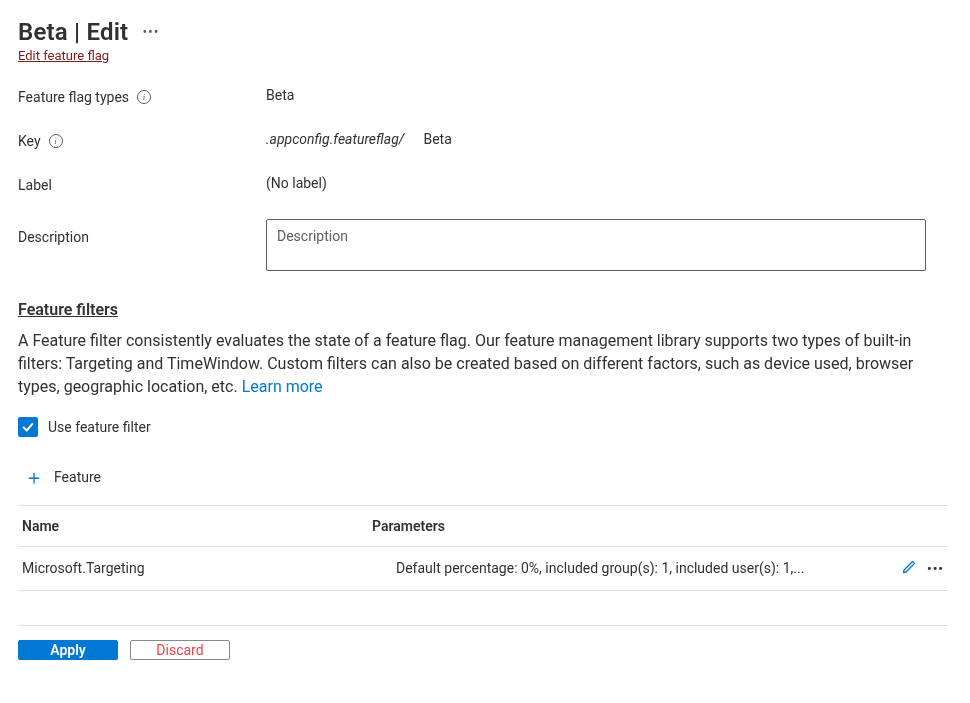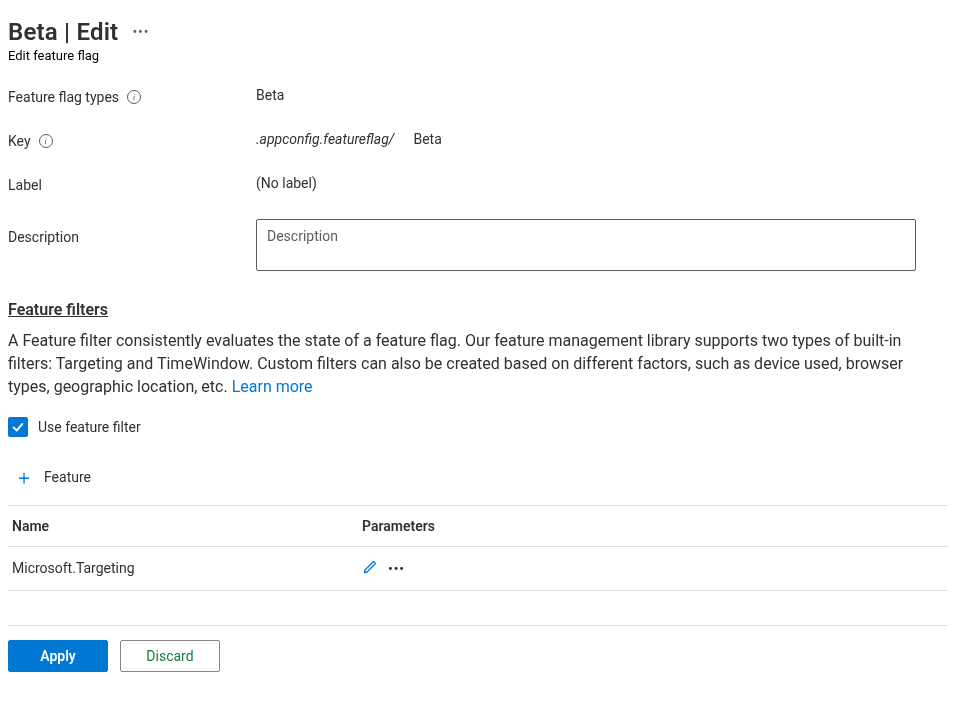--- a/index.html
+++ b/index.html
@@ -5,42 +5,43 @@
   * { box-sizing: border-box; margin: 0; padding: 0; }
   html, body {
     font-family: "Segoe UI", -apple-system, BlinkMacSystemFont, Roboto, "Helvetica Neue", Arial, sans-serif;
     font-size: 14px;
     color: #323130;
     background: #fff;
     width: 970px;
     height: 703px;
   }
   .page {
-    padding: 18px 22px 0 8px;
+    padding: 18px 22px 0 18px;
   }
   .title-row {
     display: flex;
     align-items: center;
     gap: 14px;
   }
   .page-title {
     font-size: 24px;
     font-weight: 600;
     letter-spacing: 0.2px;
   }
   .more-icon {
     font-size: 14px;
     color: #605e5c;
     cursor: pointer;
     letter-spacing: 1px;
   }
   .subtitle {
     margin-top: 2px;
     font-size: 13px;
-    color: #000000;
+    color: #7f1d1d;
+    text-decoration: underline;
   }
   .form {
     margin-top: 24px;
   }
   .form-row {
     display: flex;
     align-items: flex-start;
     margin-bottom: 26px;
   }
   .form-row .label {
@@ -153,36 +154,36 @@
   .row-more { color: #323130; cursor: pointer; font-weight: bold; letter-spacing: 1px; font-size: 13px; }
   .footer {
     margin-top: 34px;
     border-top: 1px solid #e1dfdd;
     padding: 14px 0;
     display: flex;
     gap: 12px;
   }
   .btn {
     min-width: 100px;
-    height: 32px;
+    height: 20px;
     border-radius: 2px;
     font-size: 14px;
     font-family: inherit;
     cursor: pointer;
     padding: 0 18px;
   }
   .btn-primary {
     background: #0078d4;
     color: #fff;
     border: 1px solid #0078d4;
     font-weight: 600;
   }
   .btn-secondary {
     background: #fff;
-    color: #15803d;
+    color: #ef4444;
     border: 1px solid #8a8886;
   }
   .col-params-indent { padding-left: 24px; }
 </style>
 </head>
 <body>
 
 <div class="page">
 
   <div class="title-row">
@@ -249,20 +250,21 @@
     <span>Feature</span>
   </div>
 
   <div class="table">
     <div class="table-header">
       <div class="col-name">Name</div>
       <div class="col-params">Parameters</div>
     </div>
     <div class="table-row">
       <div class="col-name">Microsoft.Targeting</div>
+      <div class="col-params col-params-indent">Default percentage: 0%, included group(s): 1, included user(s): 1,...</div>
       <div class="row-actions">
         <span class="edit-icon">
           <svg viewBox="0 0 16 16" fill="none" stroke="#0078d4" stroke-width="1.3" stroke-linecap="round" stroke-linejoin="round">
             <path d="M11.5 2.5 L13.5 4.5 L5 13 L2.5 13.5 L3 11 Z"></path>
           </svg>
         </span>
         <span class="row-more">•••</span>
       </div>
     </div>
   </div>

